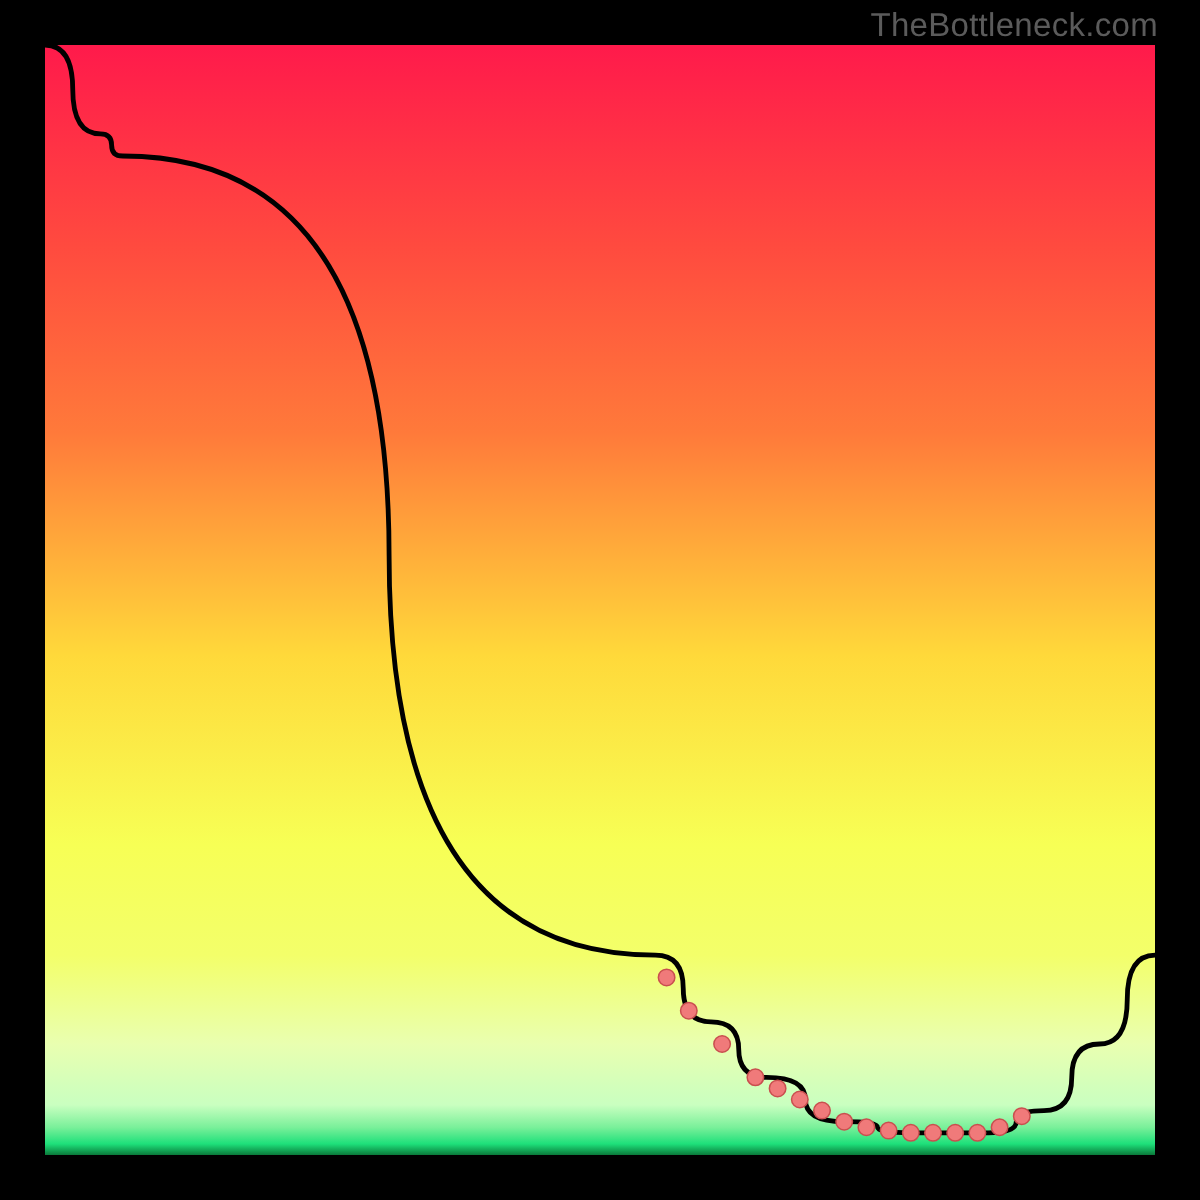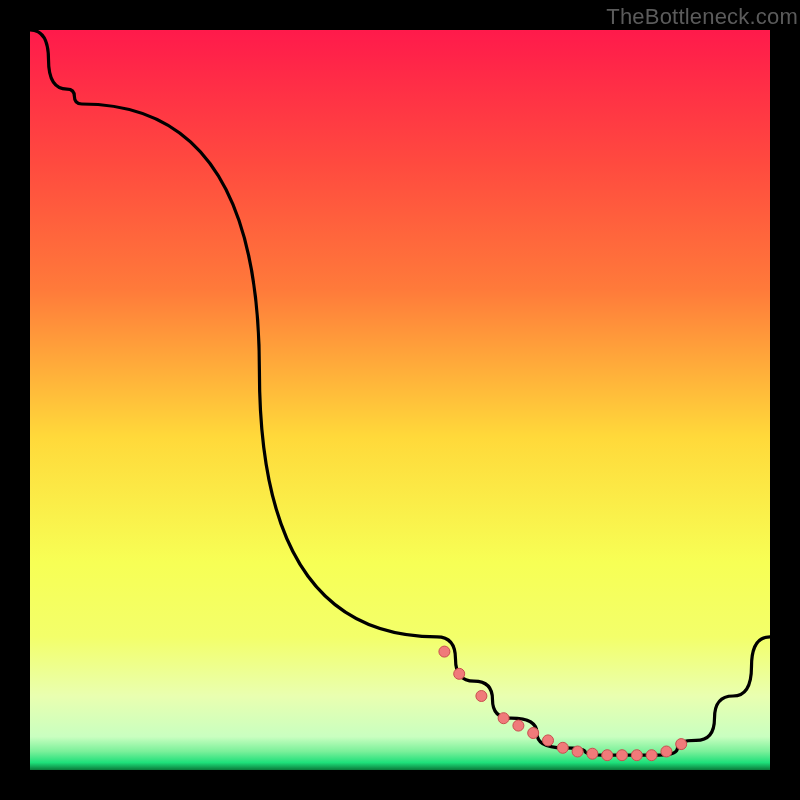--- a/index.html
+++ b/index.html
@@ -13,21 +13,21 @@
   }
   .stage {
     position: relative;
     width: 800px;
     height: 800px;
     background: #000;
   }
   .watermark {
     position: absolute;
     top: 4px;
-    right: 2px;
+    right: 28px;
     color: #5b5b5b;
     font-size: 22px;
     letter-spacing: 0.2px;
     font-weight: 400;
     z-index: 10;
     margin-left: 32px;
   }
   .plot {
     position: absolute;
     left: 30px;

